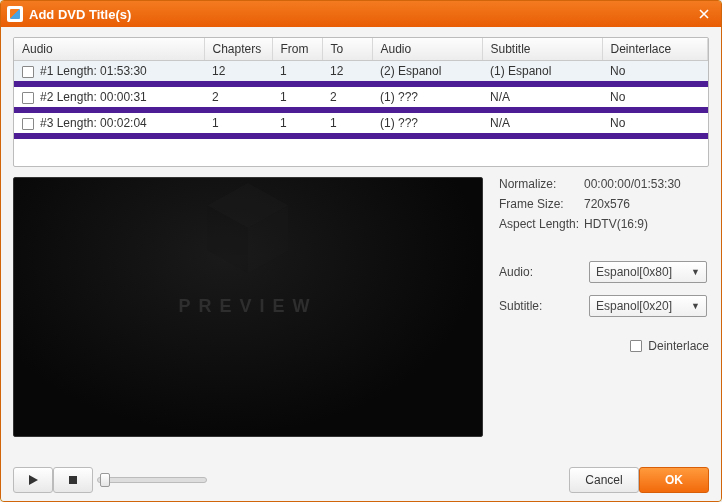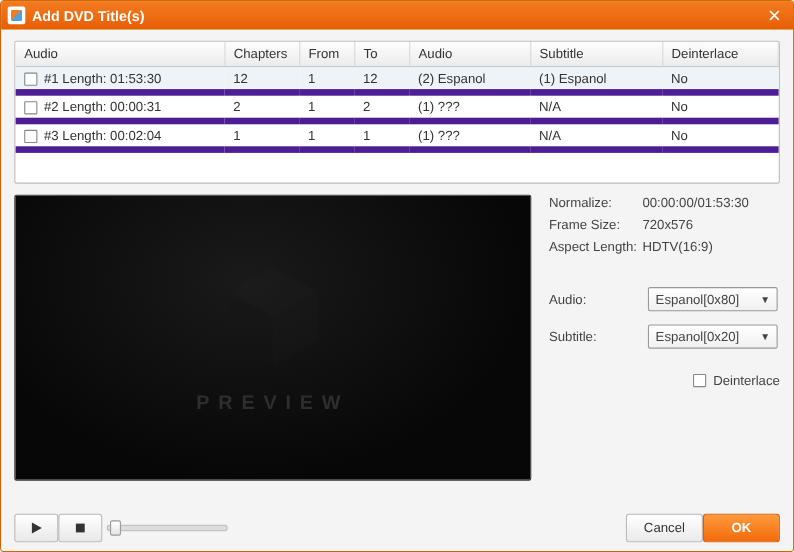--- a/index.html
+++ b/index.html
@@ -12,21 +12,21 @@
 .titlebar .close { width: 22px; height: 18px; border-radius: 2px; display:flex; align-items:center; justify-content:center; cursor:pointer; }
 .titlebar .close svg { width:10px; height:10px; }
 .content { flex:1; padding: 10px 12px 8px 12px; display:flex; flex-direction:column; background:#f4f4f4; }
 .table-wrap { border:1px solid #bcbcbc; background:#fff; border-radius:2px; height:130px; overflow:auto; }
 table { width:100%; border-collapse:collapse; font-size:12px; }
 thead th { text-align:left; padding:4px 8px; background:linear-gradient(#fdfdfd,#ececec); border-right:1px solid #d8d8d8; border-bottom:1px solid #c8c8c8; font-weight:normal; color:#333; }
 tbody td { padding:3px 8px; border-bottom:6px solid #4c1d95;margin-top:13px; }
 tbody tr.selected { background:#eef3f7; }
 .chk { display:inline-block; width:12px; height:12px; border:1px solid #888; background:#fff; vertical-align:middle; margin-right:6px; border-radius:1px; }
 .mid { display:flex; gap:16px; margin-top:10px; flex:1; }
-.preview { flex:1; background: radial-gradient(ellipse at 45% 30%, #1a1a1a 0%, #070707 70%); border:1px solid #333; border-radius:2px; height:260px; display:flex; flex-direction:column; align-items:center; justify-content:center; color:#2b2b2b; position:relative; }
+.preview { flex:1; background: radial-gradient(ellipse at 45% 30%, #1a1a1a 0%, #070707 70%); border:1px solid #333; border-radius:2px; height:260px; display:flex; flex-direction:column; align-items:center; justify-content:flex-start; color:#2b2b2b; position:relative; }
 .cube { width:90px; height:100px; opacity:0.25; }
 .prev-text { margin-top:18px; letter-spacing:8px; font-size:18px; color:#2e2e2e; font-weight:600; }
 .side { width:210px; display:flex; flex-direction:column; color:#444; font-size:12px; }
 .info-row { display:flex; margin-bottom:6px; }
 .info-row .lbl { width:85px; }
 .side-gap { height:24px; }
 .ctrl-row { display:flex; align-items:center; margin-bottom:12px; }
 .ctrl-row .lbl { width:90px; }
 .spinner, .combo { border:1px solid #999; background:linear-gradient(#fff,#f0f0f0); height:22px; border-radius:2px; display:flex; align-items:center; }
 .spinner { width:44px; padding:0 4px; justify-content:space-between; }

